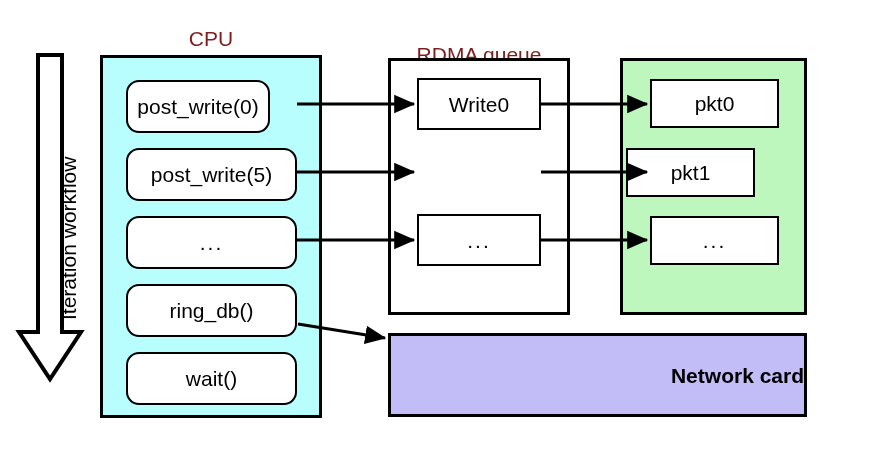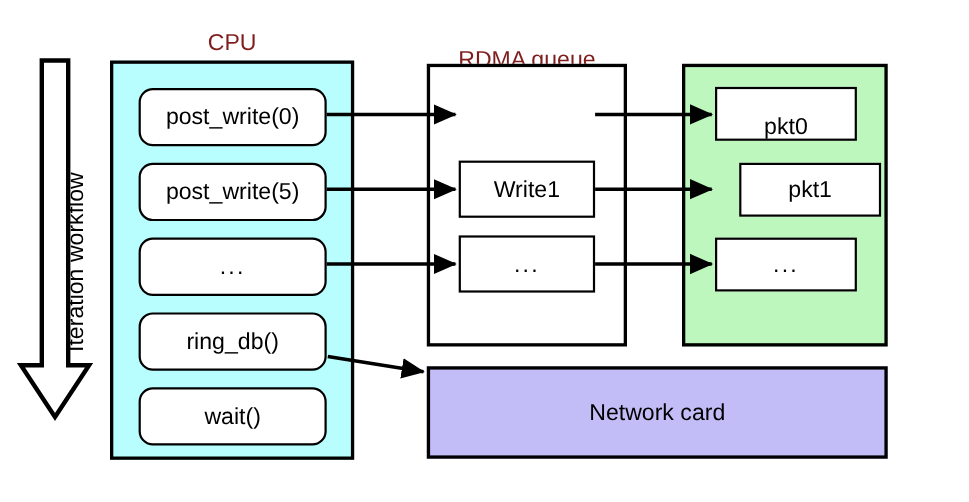--- a/index.html
+++ b/index.html
@@ -68,24 +68,25 @@
     line-height: 21px;
     white-space: nowrap;
   }
   .nic-box {
     position: absolute;
     background: #c2bdf7;
     border: 3px solid #000000;
     box-sizing: border-box;
     display: flex;
     align-items: center;
-    justify-content: center;
+    justify-content: flex-end;
     font-size: 21px;
     line-height: 21px;
     white-space: nowrap;
+    font-weight: bold;
   }
   .ellipsis-text {
     letter-spacing: 2px;
   }
 
   
   #arrows, #flow-arrow {
     position: absolute;
     left: 0;
     top: 0;
@@ -114,51 +115,51 @@
   <div class="caption" style="left:388px; top:44px; width:182px;">RDMA queue</div>
 
 
   <svg id="flow-arrow" viewBox="0 0 881 456">
     <polygon points="38,55 62,55 62,332 81,332 50,379 19,332 38,332" fill="#ffffff" stroke="#000000" stroke-width="4" stroke-linejoin="miter"></polygon>
   </svg>
   <div class="flow-label" style="left:58px; top:320px;">Iteration workflow</div>
 
   <div class="container cpu-container" style="left:100px; top:55px; width:222px; height:363px;">
   </div>
-  <div class="cpu-box" style="left:126px; top:80px; width:171px; height:53px;">
+  <div class="cpu-box" style="left:126px; top:80px; width:144px; height:53px;">
     <span>post_write(0)</span>
   </div>
   <div class="cpu-box" style="left:126px; top:148px; width:171px; height:53px;">
     <span>post_write(5)</span>
   </div>
   <div class="cpu-box" style="left:126px; top:216px; width:171px; height:53px;">
     <span class="ellipsis-text">...</span>
   </div>
   <div class="cpu-box" style="left:126px; top:284px; width:171px; height:53px;">
     <span>ring_db()</span>
   </div>
   <div class="cpu-box" style="left:126px; top:352px; width:171px; height:53px;">
     <span>wait()</span>
   </div>
 
   <div class="container rdma-container" style="left:388px; top:58px; width:182px; height:257px;">
   </div>
-  <div class="q-box" style="left:417px; top:146px; width:124px; height:52px;">
-    <span>Write1</span>
+  <div class="q-box" style="left:417px; top:78px; width:124px; height:52px;">
+    <span>Write0</span>
   </div>
   <div class="q-box" style="left:417px; top:214px; width:124px; height:52px;">
     <span class="ellipsis-text">...</span>
   </div>
 
   <div class="container gpu-container" style="left:620px; top:58px; width:187px; height:257px;">
   </div>
-  <div class="q-box" style="left:650px; top:79px; width:129px; height:49px;align-items:flex-end;">
+  <div class="q-box" style="left:650px; top:79px; width:129px; height:49px;">
     <span>pkt0</span>
   </div>
-  <div class="q-box" style="left:672px; top:148px; width:129px; height:49px;">
+  <div class="q-box" style="left:626px; top:148px; width:129px; height:49px;">
     <span>pkt1</span>
   </div>
   <div class="q-box" style="left:650px; top:216px; width:129px; height:49px;">
     <span class="ellipsis-text">...</span>
   </div>
 
   <div class="nic-box" style="left:388px; top:333px; width:419px; height:84px;">
     <span>Network card</span>
   </div>
 

